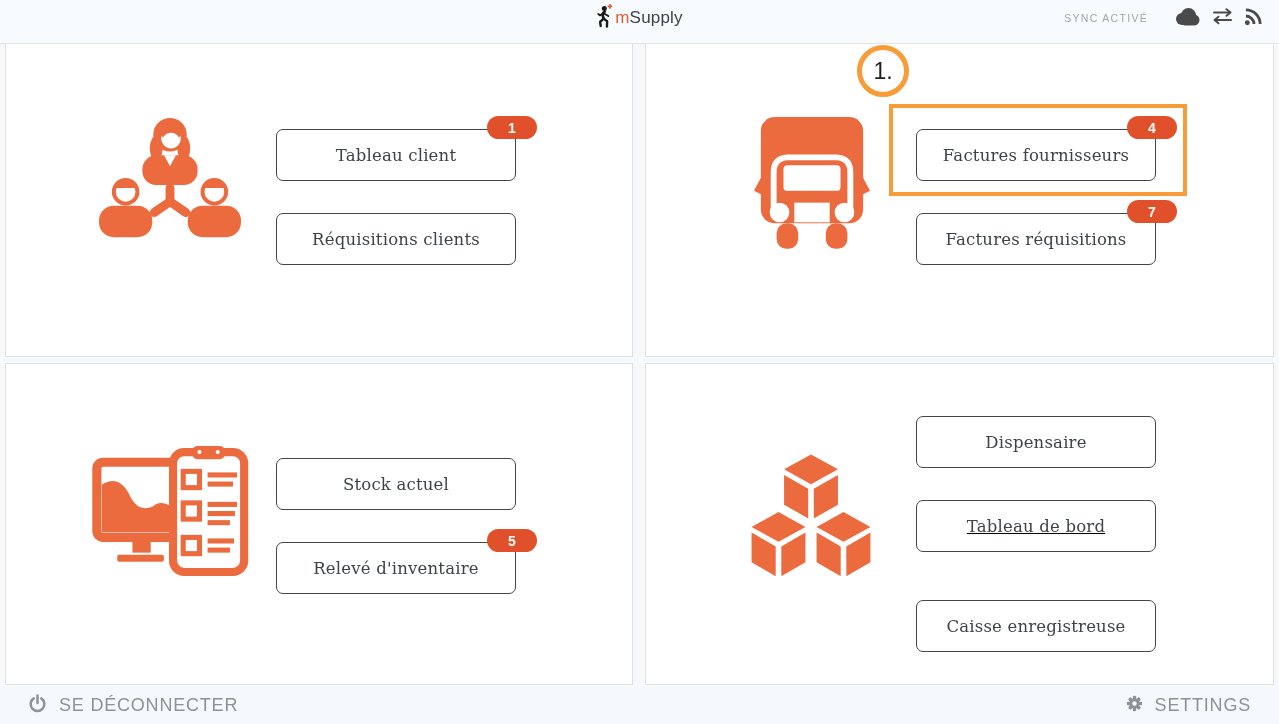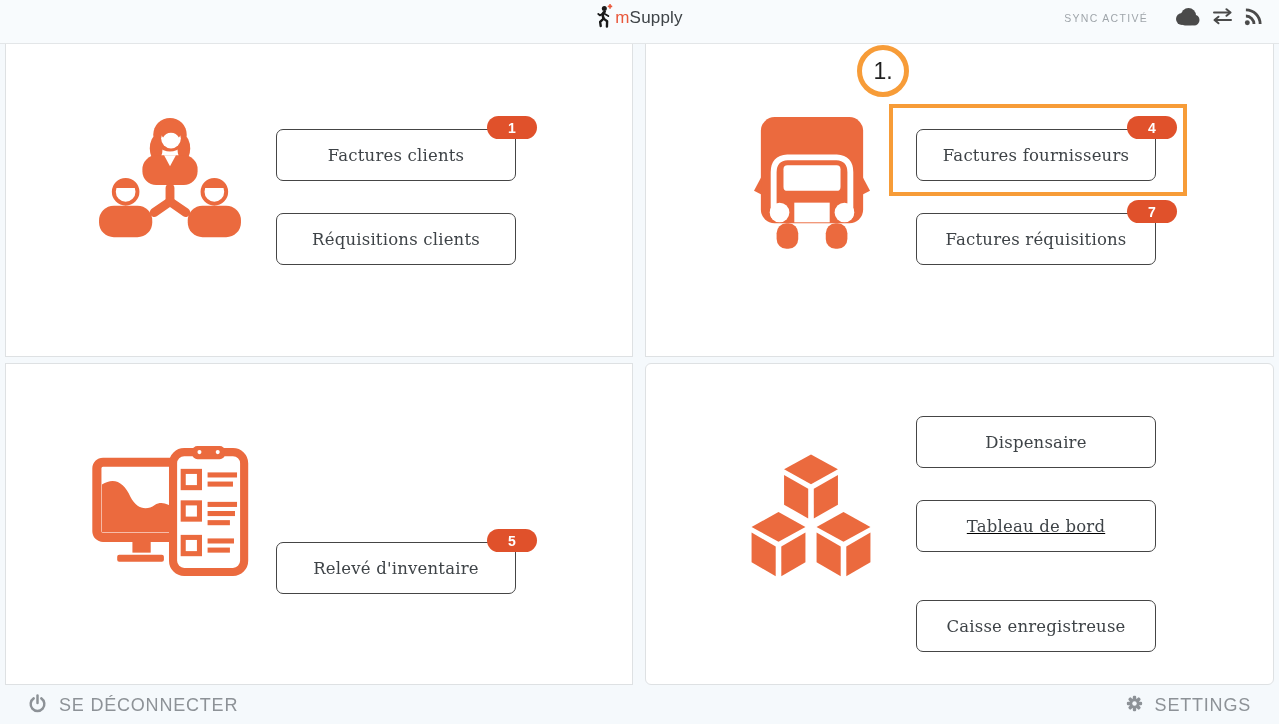--- a/index.html
+++ b/index.html
@@ -17,21 +17,21 @@
   .logo-rest { color:#3E4347; }
   .topbar-right { position:absolute; right:16px; top:0; height:36px;
                   display:flex; align-items:center; gap:11px; }
   .sync-status { font-size:10.5px; letter-spacing:1.3px; color:#9FA5AA; margin-right:14px; }
 
   
   .card { position:absolute; background:#fff; border:1px solid #DEE1E3; }
   #card-customer { left:5px;   top:36px;  width:628px; height:321px; }
   #card-supplier { left:645px; top:36px;  width:629px; height:321px; }
   #card-stock    { left:5px;   top:363px; width:628px; height:322px; }
-  #card-modules  { left:645px; top:363px; width:629px; height:322px;border-radius:6px; }
+  #card-modules  { left:645px; top:363px; width:629px; height:322px; }
 
   .icon-wrap { position:absolute; }
 
   
   .btn { position:absolute; width:240px; height:52px; background:#fff;
          border:1.5px solid #454545; border-radius:7px;
          display:flex; align-items:center; justify-content:center; cursor:pointer; }
   .btn-label { font-family:"DejaVu Serif", serif; font-size:16.5px; color:#3E4347; letter-spacing:0.2px; }
   .badge { position:absolute; top:-14px; right:-22px; min-width:50px; height:23px;
            padding:0 8px; background:#E0512B; border-radius:12px; color:#fff;
@@ -138,21 +138,21 @@
         </g>
         <circle cx="30" cy="82" r="12" fill="#fff" stroke="#EB6A3E" stroke-width="4"></circle>
         <path d="M 18 78 A 12.5 12.5 0 0 1 42 78 Z" fill="#EB6A3E"></path>
         <rect x="3" y="96" width="54" height="32" rx="15" fill="#EB6A3E"></rect>
         <circle cx="120" cy="82" r="12" fill="#fff" stroke="#EB6A3E" stroke-width="4"></circle>
         <path d="M 108 78 A 12.5 12.5 0 0 1 132 78 Z" fill="#EB6A3E"></path>
         <rect x="93" y="96" width="54" height="32" rx="15" fill="#EB6A3E"></rect>
       </svg>
     </div>
     <div class="btn b0">
-      <span class="btn-label">Factures clients</span>
+      <span class="btn-label">Tableau client</span>
       <span class="badge">1</span>
     </div>
     <div class="btn b1">
       <span class="btn-label">Réquisitions clients</span>
     </div>
   </section>
 
   <section class="card" id="card-supplier">
     <div class="step-circle">
       <span>1.</span>
@@ -198,20 +198,23 @@
         <rect x="114" y="35" width="25" height="5" fill="#EB6A3E"></rect>
         <rect x="90" y="56" width="16" height="16" fill="#fff" stroke="#EB6A3E" stroke-width="5"></rect>
         <rect x="114" y="55" width="29" height="5" fill="#EB6A3E"></rect>
         <rect x="114" y="64" width="27" height="5" fill="#EB6A3E"></rect>
         <rect x="114" y="73" width="22" height="5" fill="#EB6A3E"></rect>
         <rect x="90" y="90" width="16" height="16" fill="#fff" stroke="#EB6A3E" stroke-width="5"></rect>
         <rect x="114" y="91" width="26" height="5" fill="#EB6A3E"></rect>
         <rect x="114" y="100" width="22" height="5" fill="#EB6A3E"></rect>
       </svg>
     </div>
+    <div class="btn b0">
+      <span class="btn-label">Stock actuel</span>
+    </div>
     <div class="btn b1">
       <span class="btn-label">Relevé d'inventaire</span>
       <span class="badge">5</span>
     </div>
   </section>
 
   <section class="card" id="card-modules">
     <div class="icon-wrap">
       <svg width="136" height="130" viewBox="0 0 140 140" fill="#EB6A3E">
         <path d="M 70 7 L 99 23 L 70 39 L 41 23 Z"></path>

